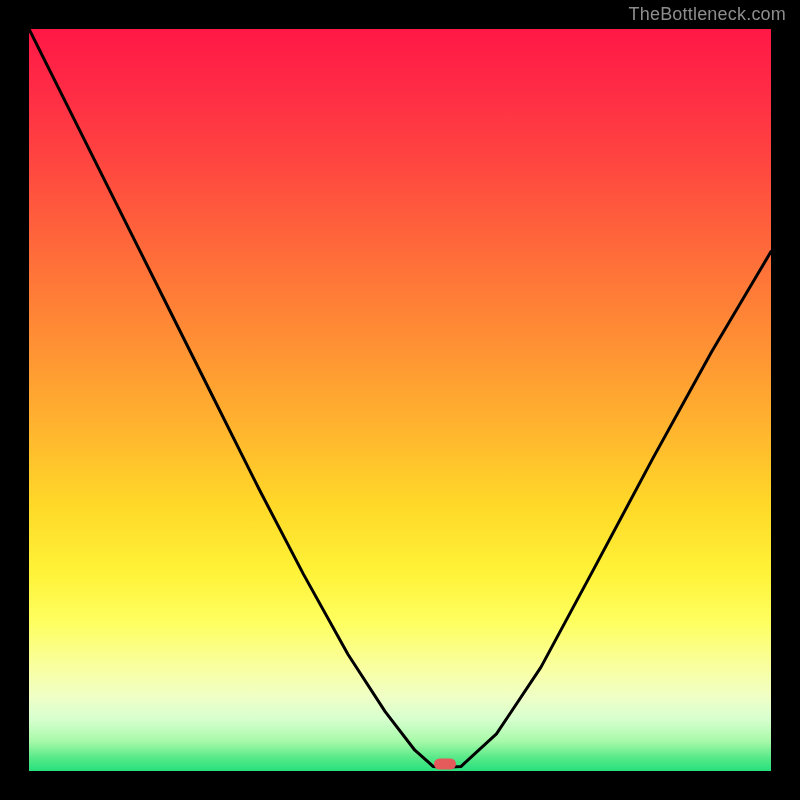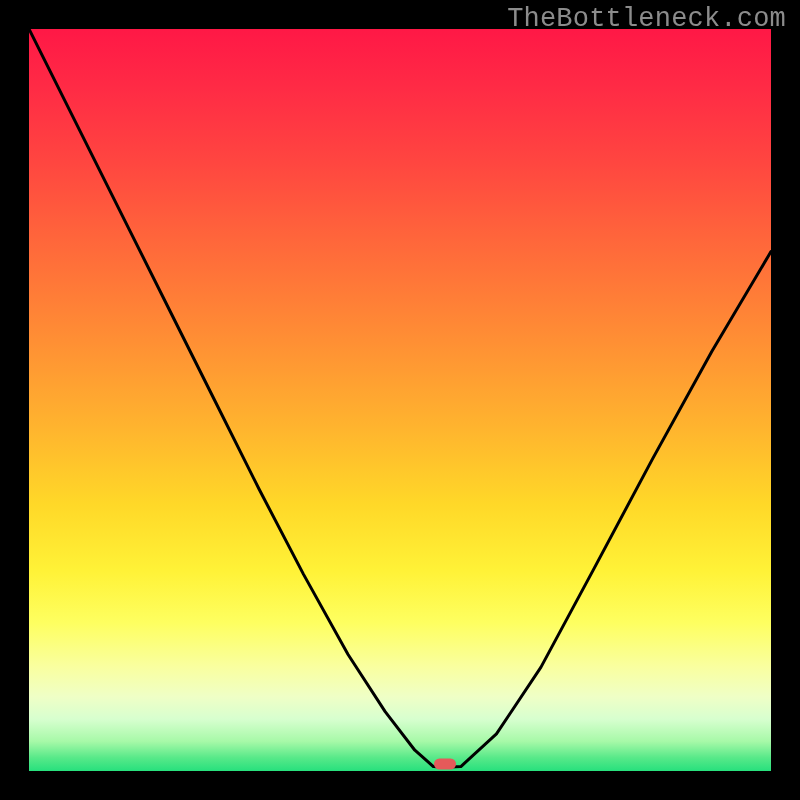--- a/index.html
+++ b/index.html
@@ -13,22 +13,22 @@
   .outer {
     width: 800px;
     height: 800px;
     position: relative;
     background: #000000;
   }
   .watermark {
     position: absolute;
     top: 4px;
     right: 14px;
-    font-family: Liberation Mono, monospace;
-    font-size: 27px;
+    font-family: Liberation Sans, sans-serif;
+    font-size: 18px;
     color: #8c8c8c;
     letter-spacing: 0.2px;
     z-index: 5;
     user-select: none;
   }
   .plot {
     position: absolute;
     left: 29px;
     top: 29px;
     width: 742px;

